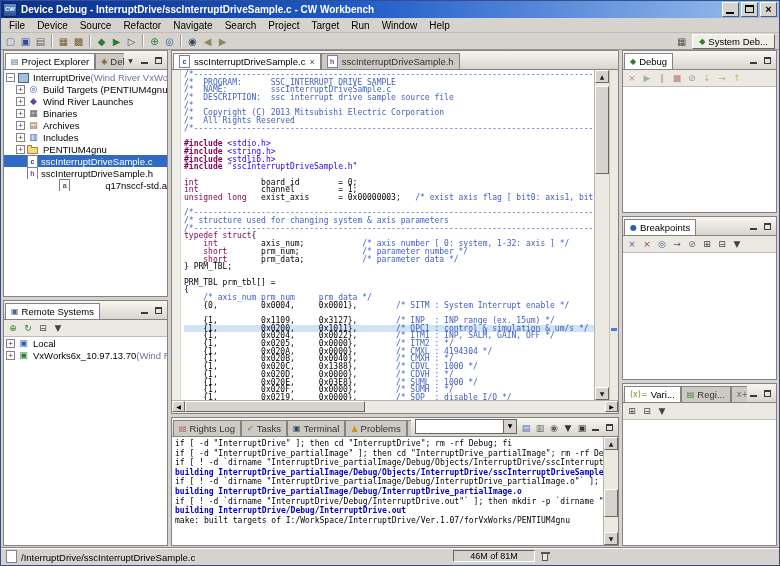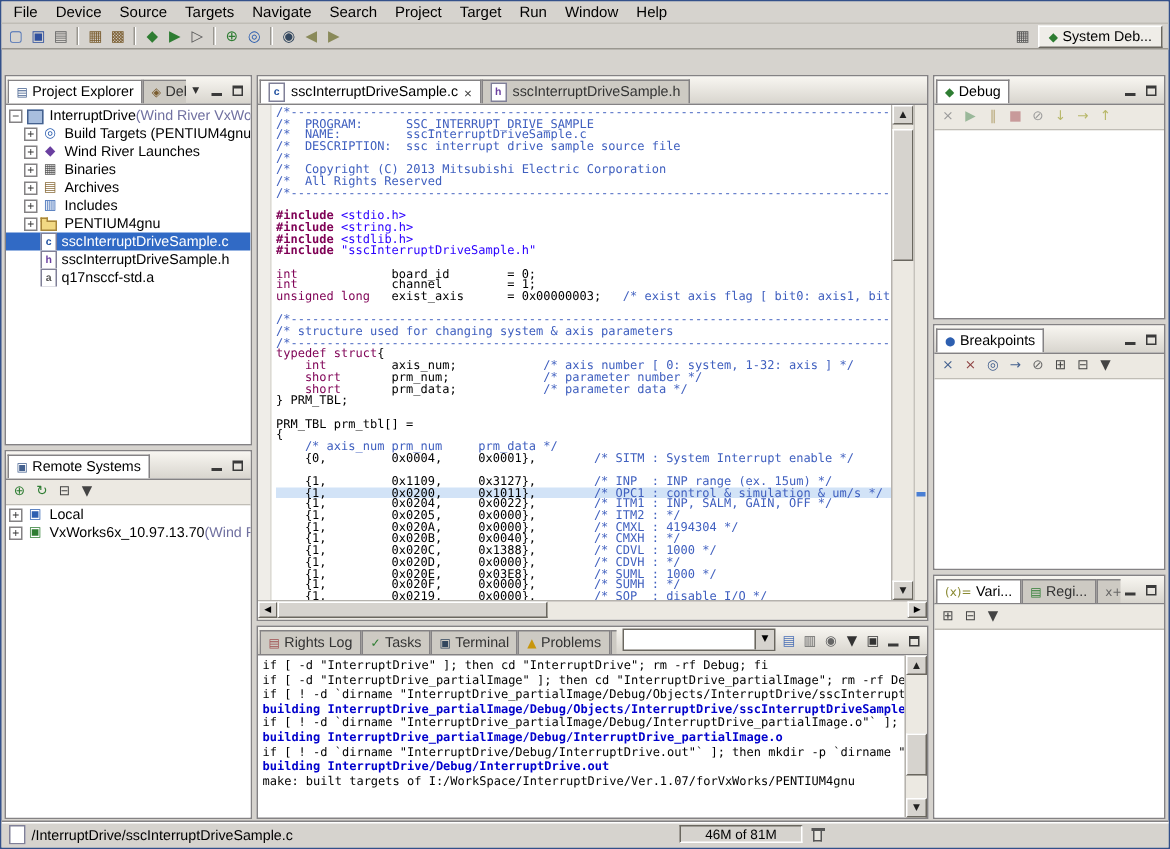--- a/index.html
+++ b/index.html
@@ -111,26 +111,35 @@
   .st-mem{position:absolute;left:452px;top:2px;height:12px;width:82px;border:1px solid;border-color:#6a675f #fff #fff #6a675f;display:flex;align-items:center;justify-content:center;font-size:9px;background:#d6d3ce;box-sizing:border-box}
   .st-trash{position:absolute;left:539px;top:3px;width:11px;height:11px}
   .st-trash::before{content:"";position:absolute;left:2px;top:3px;width:6px;height:7px;border:1px solid #555;border-top:none;box-sizing:border-box;background:#e8e6e0}
   .st-trash::after{content:"";position:absolute;left:1px;top:1px;width:9px;height:2px;background:#555}
 </style>
 </head>
 <body>
 
 <div class="win">
 
+  <div class="titlebar">
+    <span class="appico">CW</span>
+    <span>Device Debug - InterruptDrive/sscInterruptDriveSample.c - CW Workbench</span>
+    <span class="wctls">
+      <span class="wctl min"></span>
+      <span class="wctl max"></span>
+      <span class="wctl close"></span>
+    </span>
+  </div>
 
   <div class="menubar">
       <span class="mitem">File</span>
       <span class="mitem">Device</span>
       <span class="mitem">Source</span>
-      <span class="mitem">Targets</span>
+      <span class="mitem">Refactor</span>
       <span class="mitem">Navigate</span>
       <span class="mitem">Search</span>
       <span class="mitem">Project</span>
       <span class="mitem">Target</span>
       <span class="mitem">Run</span>
       <span class="mitem">Window</span>
       <span class="mitem">Help</span>
     </div>
 
   <div class="toolbar">
@@ -221,21 +230,21 @@
               <div class="trow sel" style="padding-left: 12px;">
                 <span class="exp noexp"></span>
                 <span class="nicon i-file i-c">c</span>
                 <span>sscInterruptDriveSample.c</span>
               </div>
               <div class="trow" style="padding-left: 12px;">
                 <span class="exp noexp"></span>
                 <span class="nicon i-file i-h">h</span>
                 <span>sscInterruptDriveSample.h</span>
               </div>
-              <div class="trow" style="padding-left: 12px;">
+              <div class="trow" style="padding-left: 12px; justify-content: space-between;">
                 <span class="exp noexp"></span>
                 <span class="nicon i-file i-a">a</span>
                 <span>q17nsccf-std.a</span>
               </div>
             </div>
         </div>
       </div>
 
       <div class="view">
         <div class="vhead">

